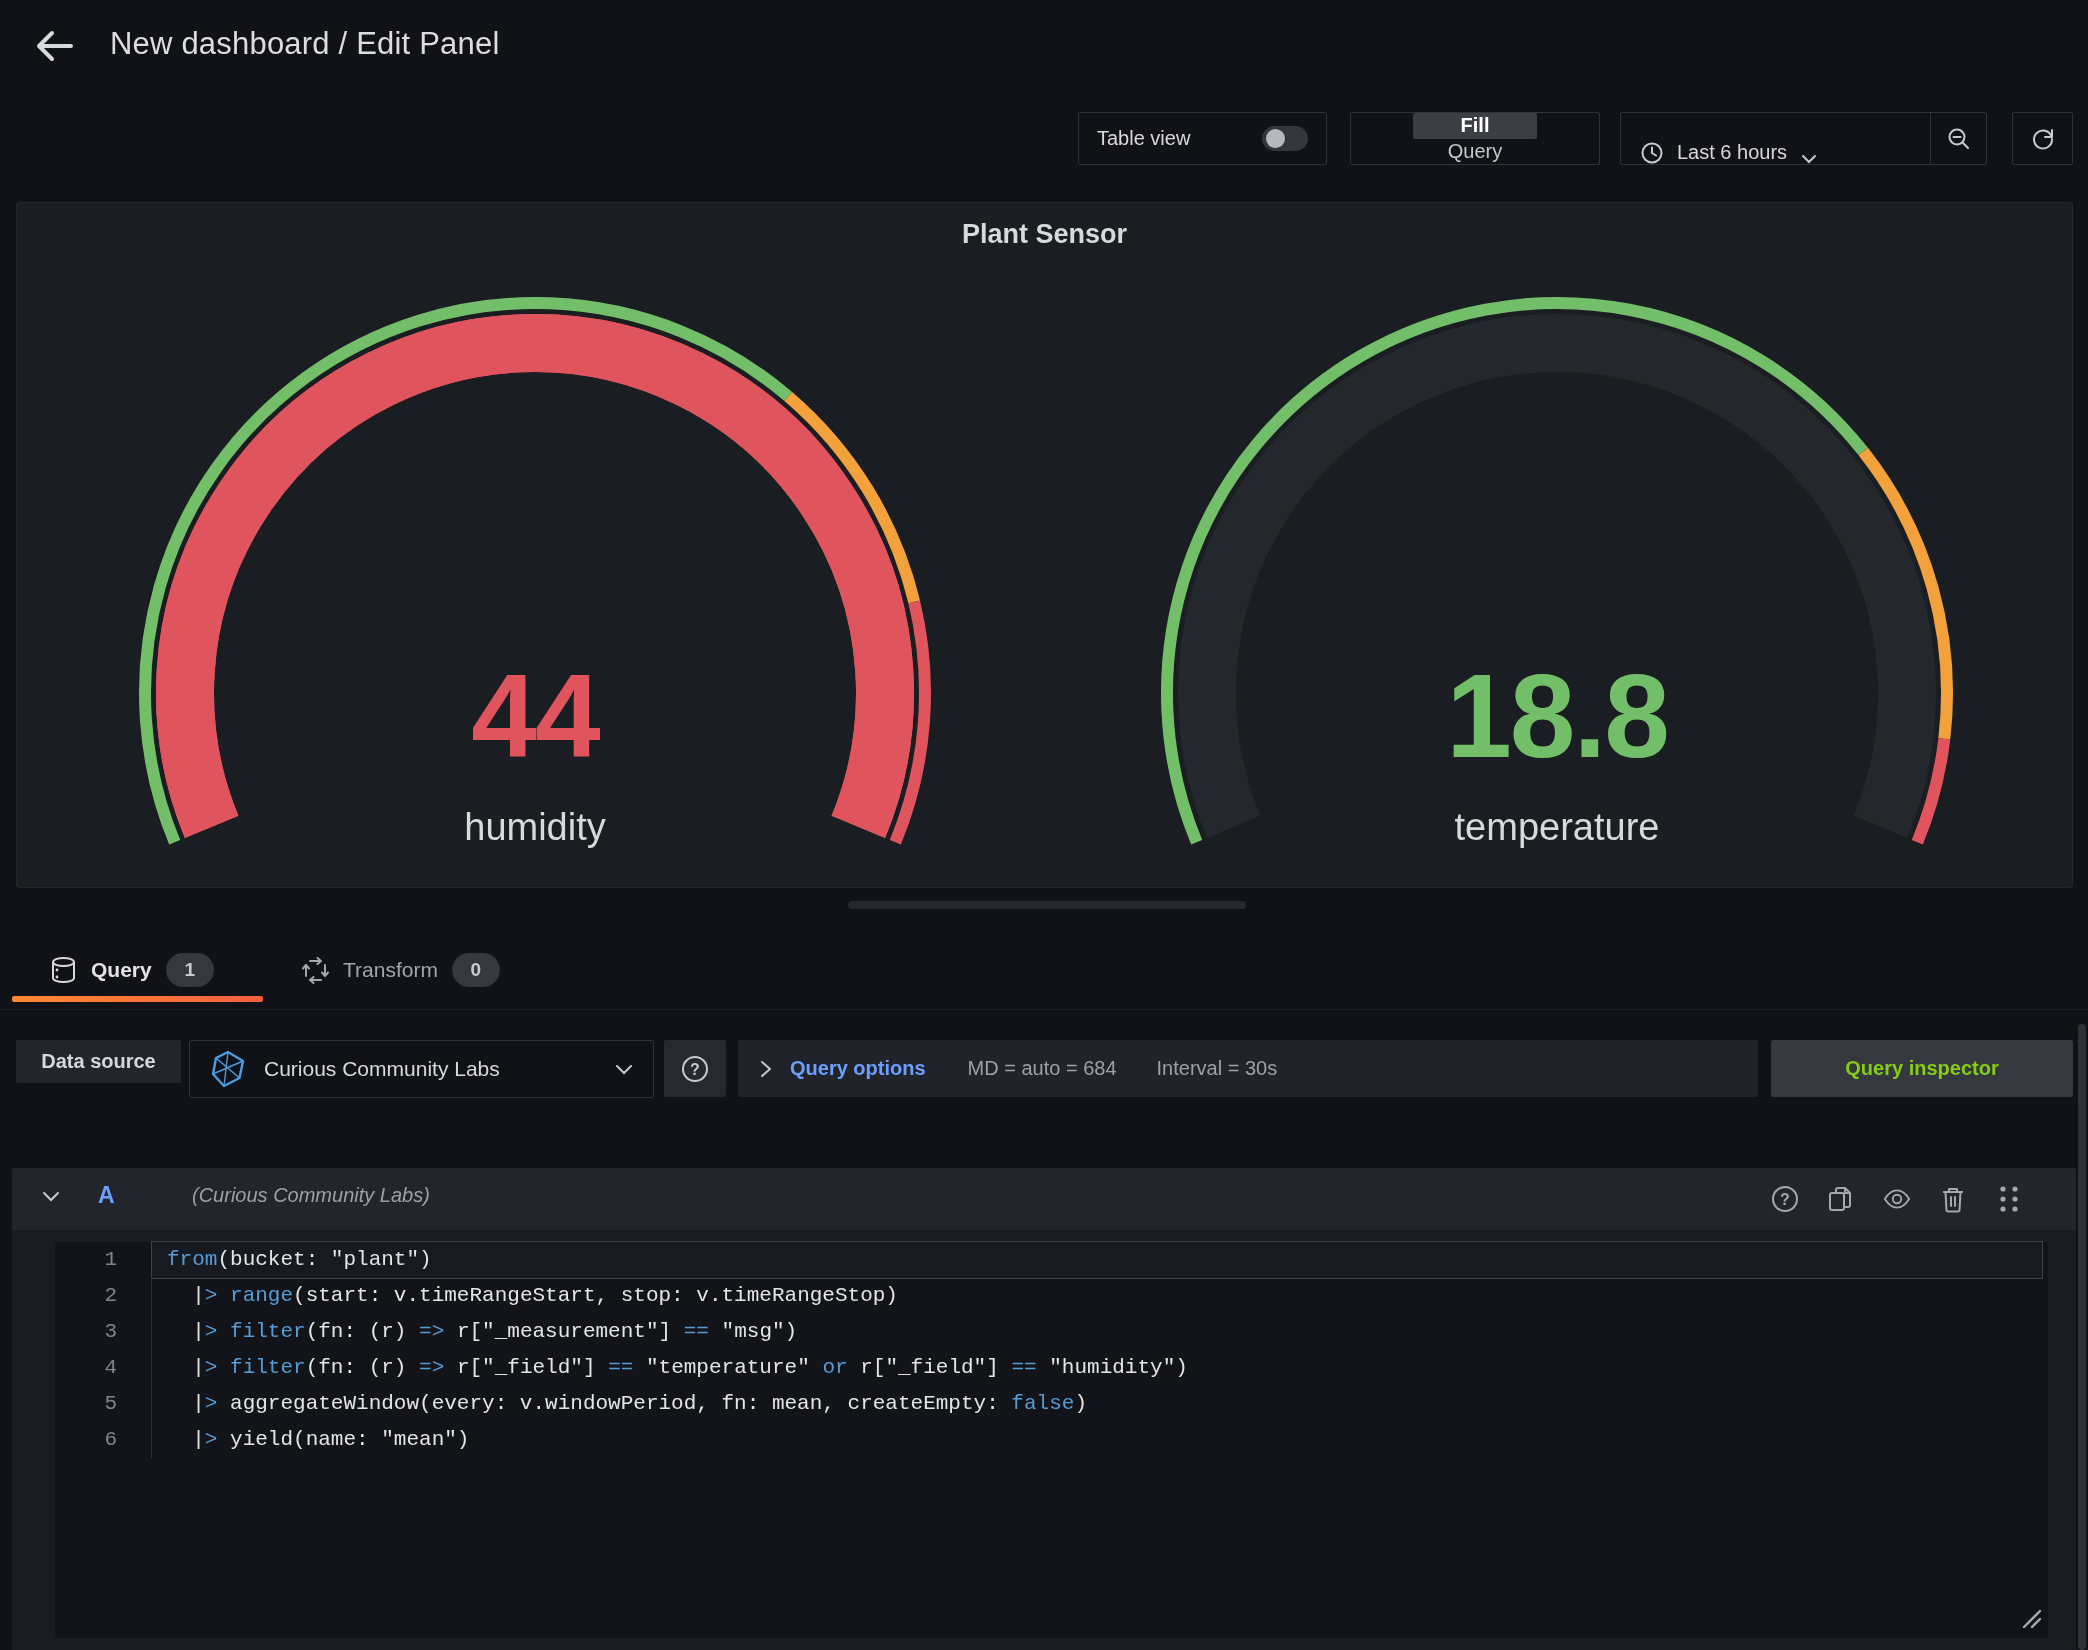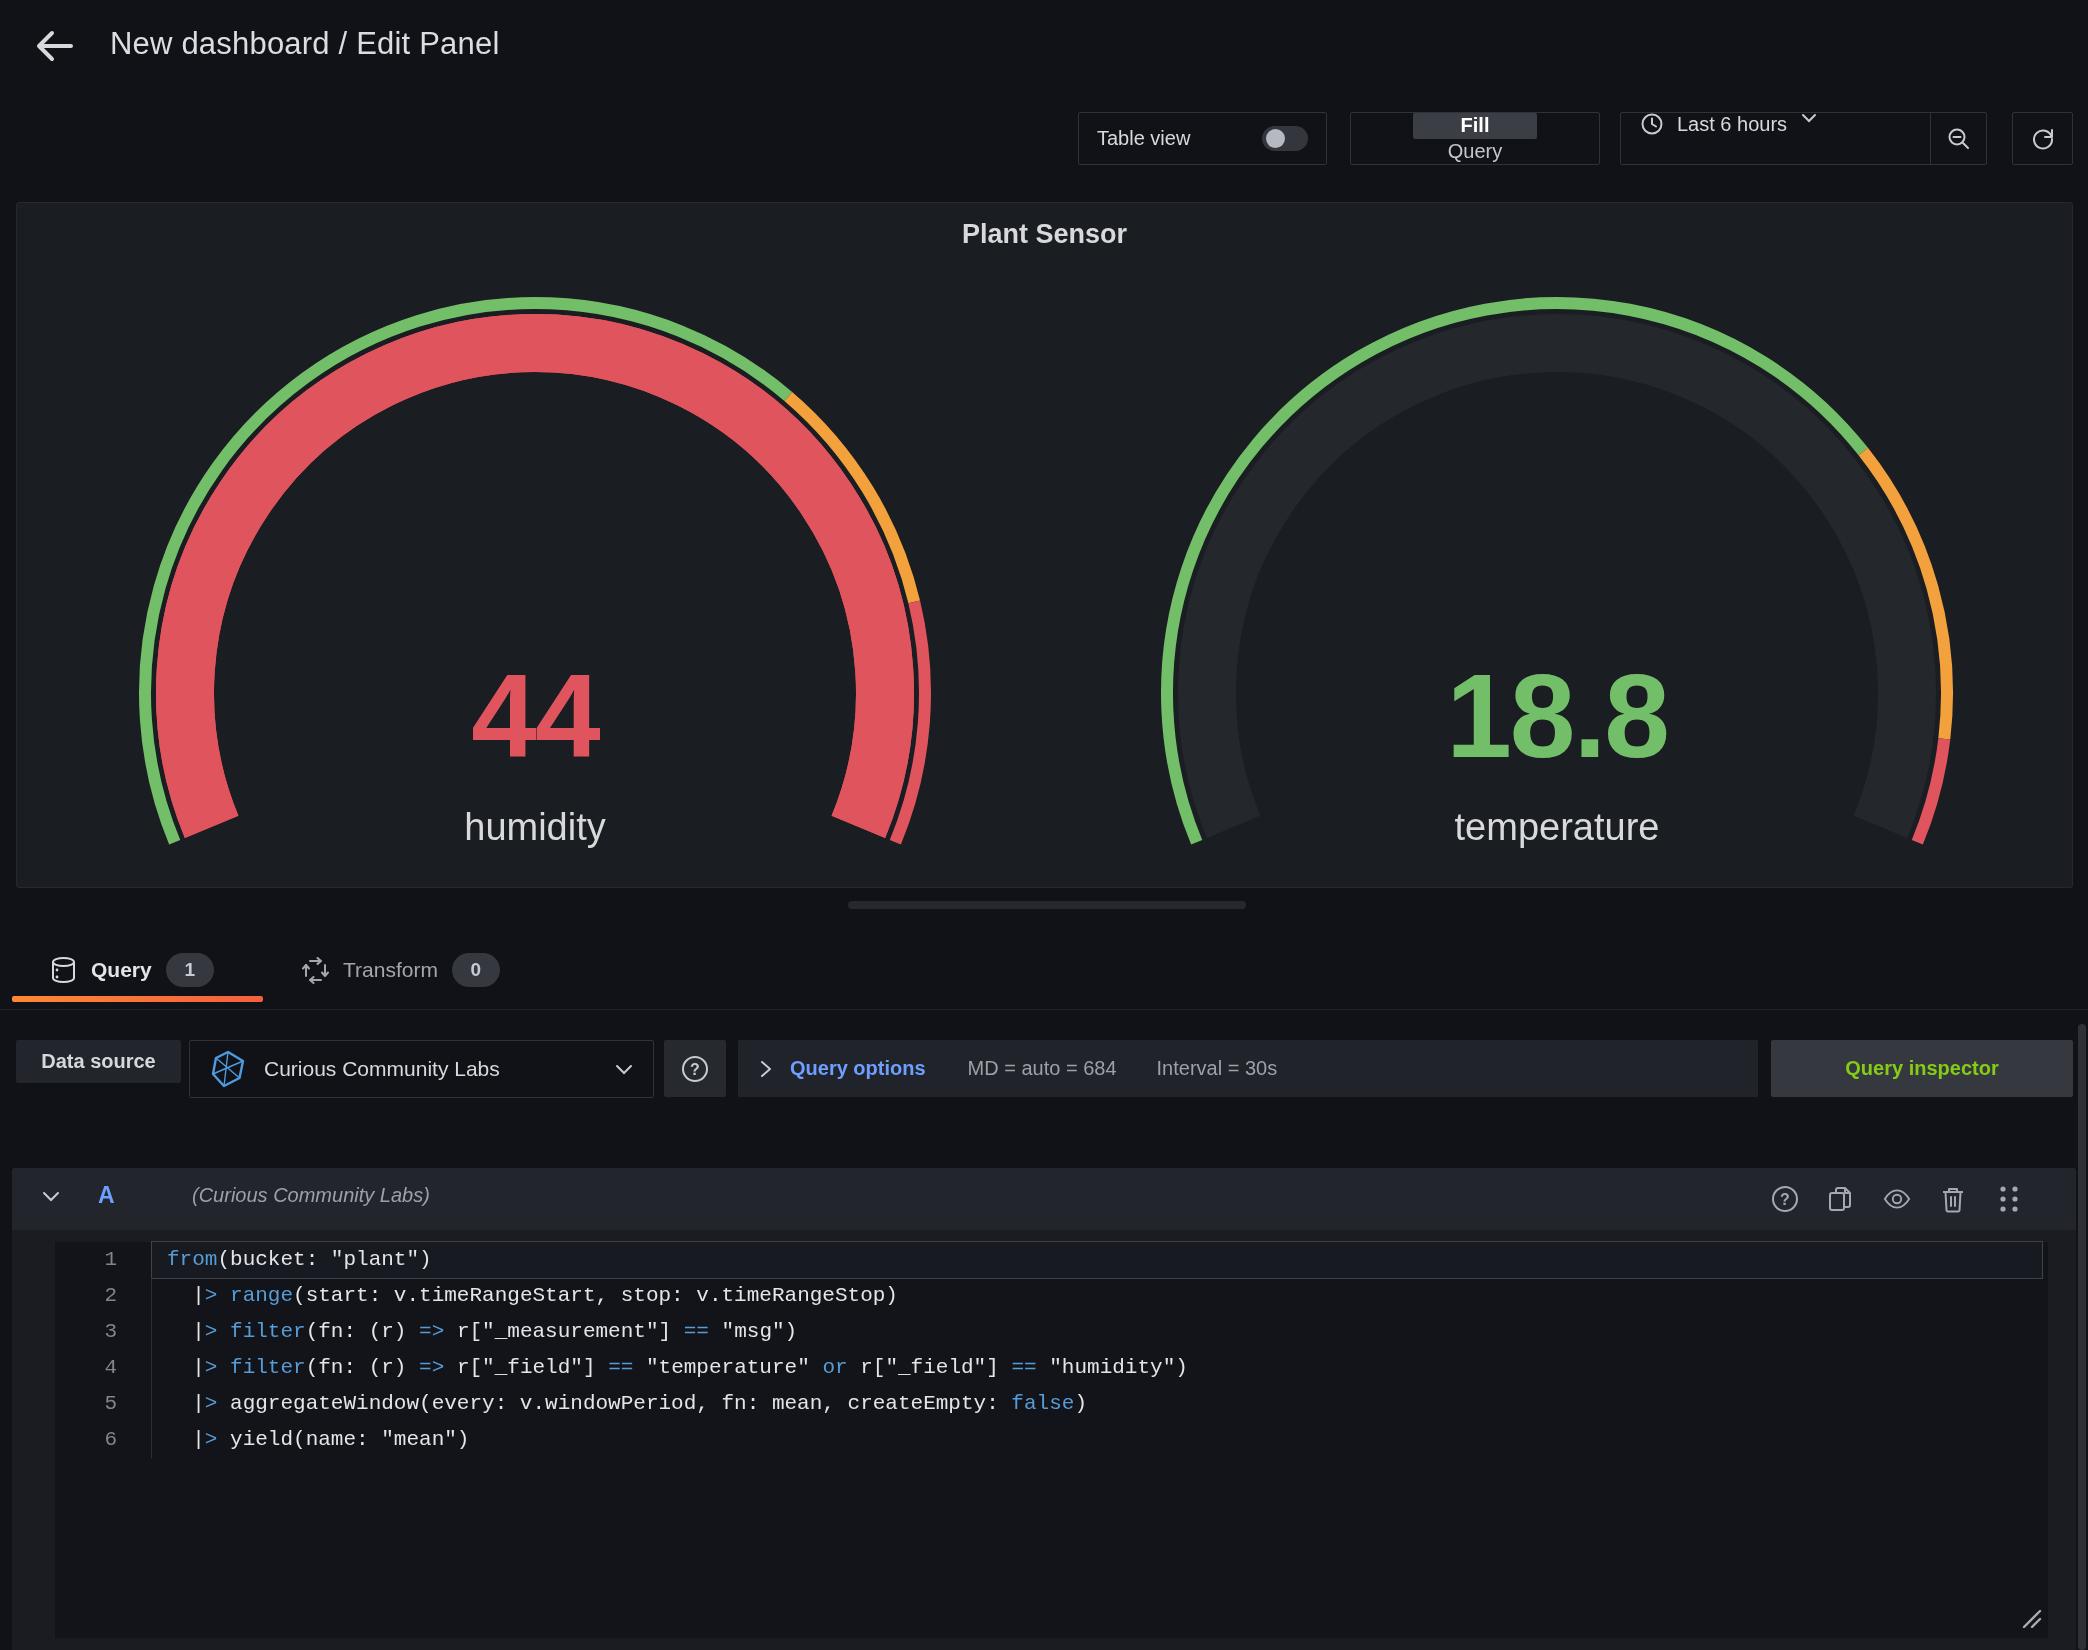--- a/index.html
+++ b/index.html
@@ -19,21 +19,21 @@
   .tb-group { top:112px; height:53px; border:1px solid #2f3237; border-radius:2px; display:flex; align-items:center; }
   .tv-group { left:1078px; width:249px; padding:0 18px; justify-content:space-between; }
   .tv-label { font-size:20px; color:#d8d9da; }
   .switch { width:46px; height:25px; border-radius:13px; background:#33363c; position:relative; }
   .switch .knob { position:absolute; left:4px; top:3px; width:19px; height:19px; border-radius:50%; background:#b6bac0; }
   .fa-group { left:1350px; width:250px; padding:0; overflow:hidden;flex-direction:column; }
   .fa-seg { width:50%; height:100%; display:flex; align-items:center; justify-content:center; font-size:20px; }
   .fa-seg.sel { background:#3b3e45; color:#ffffff; font-weight:700; border-radius:2px; }
   .fa-seg.unsel { color:#c3c6cb; }
   .time-group { left:1620px; width:367px; }
-  .time-main { display:flex; align-items:flex-start; gap:14px; padding:0 20px; height:100%; flex:1; }
+  .time-main { display:flex; align-items:flex-end; gap:14px; padding:0 20px; height:100%; flex:1; }
   .time-label { font-size:20px; font-weight:500; color:#d8d9da; white-space:nowrap; }
   .zoomout-sec { width:56px; height:100%; border-left:1px solid #2f3237; display:flex; align-items:center; justify-content:center; }
   .refresh-btn { left:2012px; width:61px; justify-content:center; cursor:pointer; }
   .icon-stroke { stroke:#c7cbd1; fill:none; stroke-width:2; }
 
   
   .panel { left:16px; top:202px; width:2057px; height:686px; background:#1a1d21; border:1px solid #26282e; border-radius:3px; }
   .panel-title { left:0; right:0; top:16px; text-align:center; font-size:27px; font-weight:700; color:#d8d9da; }
   .gauge-svg { pointer-events:none; }
   .gauge-value { width:640px; text-align:center; font-weight:700; font-size:118px; line-height:1.1; letter-spacing:-2px; }

